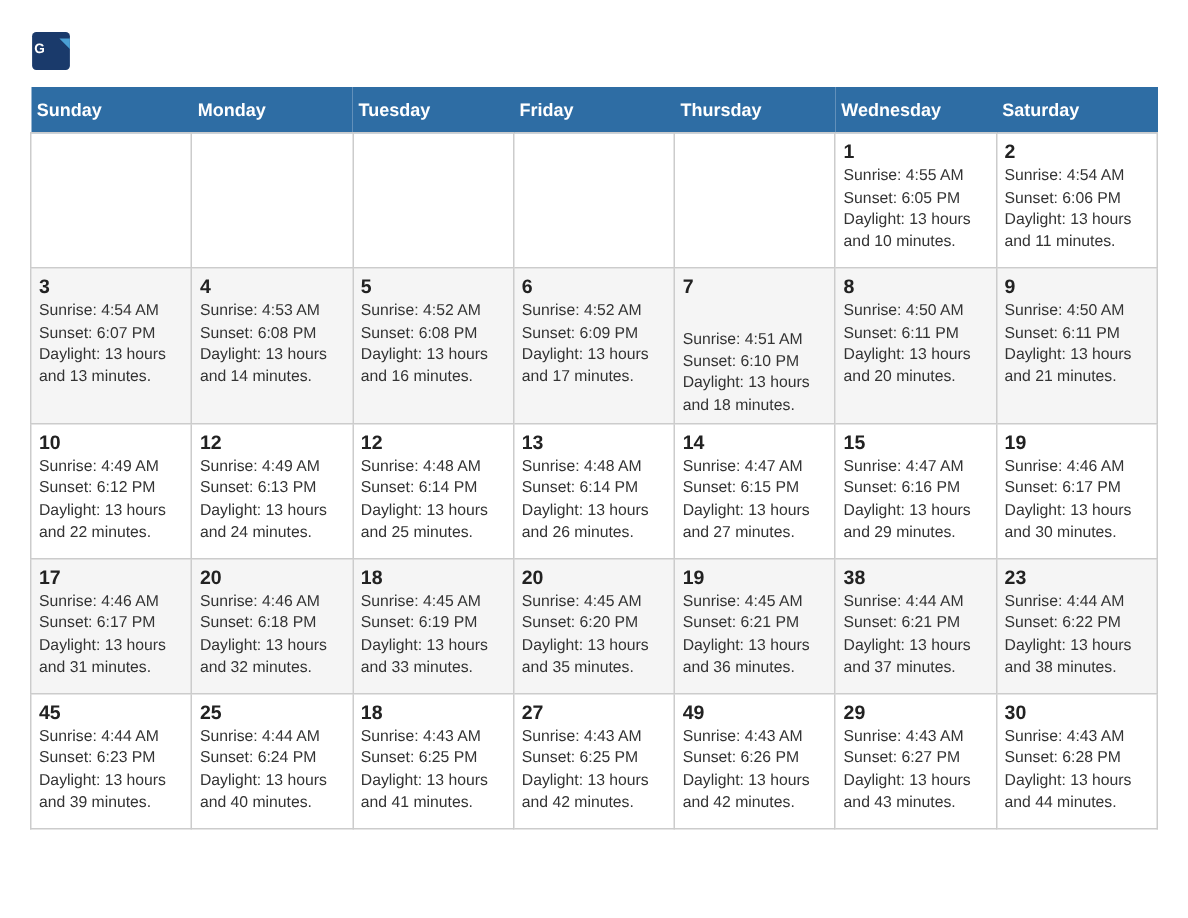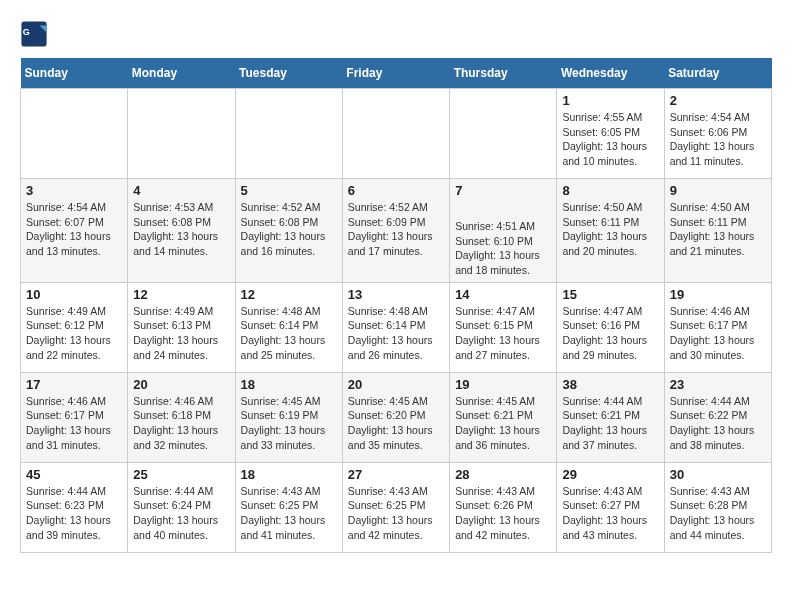--- a/index.html
+++ b/index.html
@@ -319,21 +319,21 @@
 and 41 minutes.</div>
         </td>
         <td>
           <span class="day-num">27</span>
           <div class="day-info" style="white-space: pre-line;">Sunrise: 4:43 AM
 Sunset: 6:25 PM
 Daylight: 13 hours
 and 42 minutes.</div>
         </td>
         <td>
-          <span class="day-num">28</span>
+          <span class="day-num">49</span>
           <div class="day-info" style="white-space: pre-line;">Sunrise: 4:43 AM
 Sunset: 6:26 PM
 Daylight: 13 hours
 and 42 minutes.</div>
         </td>
         <td>
           <span class="day-num">29</span>
           <div class="day-info" style="white-space: pre-line;">Sunrise: 4:43 AM
 Sunset: 6:27 PM
 Daylight: 13 hours

